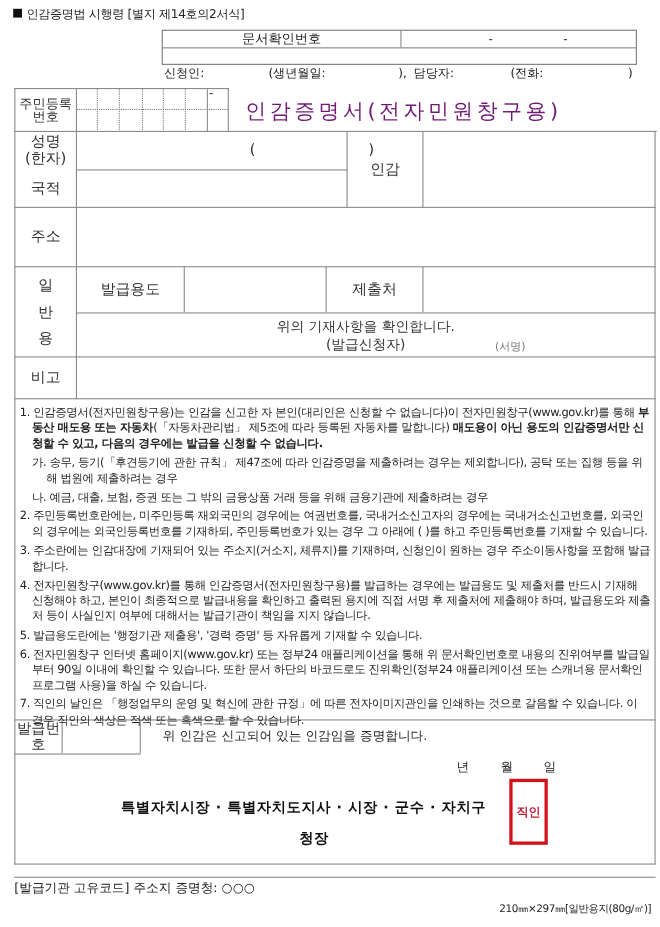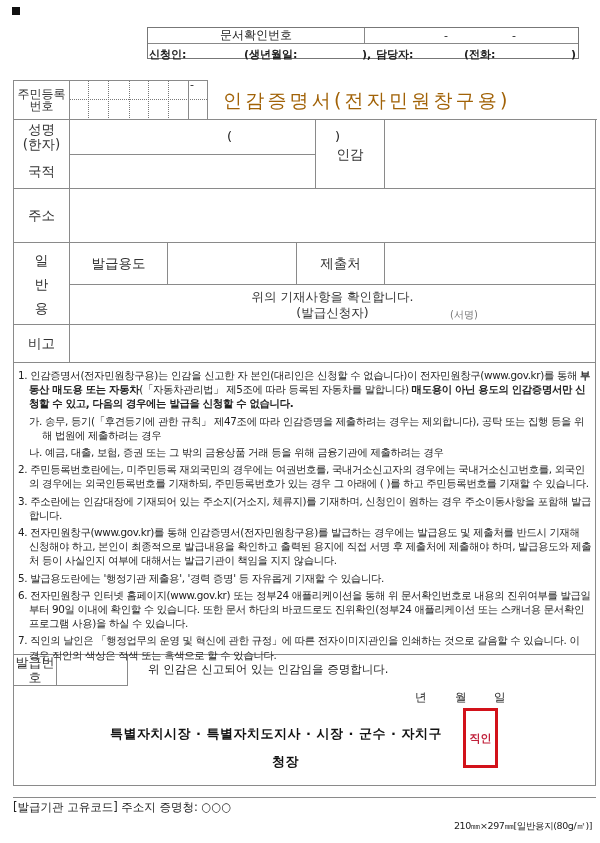--- a/index.html
+++ b/index.html
@@ -9,51 +9,51 @@
   .abs { position: absolute; }
   .form-ref { left: 12px; top: 5px; font-size: 11px; color: #222; white-space: nowrap; letter-spacing: -0.3px; }
   .form-ref .sq { display: inline-block; width: 8px; height: 8px; background: #111; margin-right: 4px; vertical-align: 0px; }
 
   
   .verify { left: 147px; top: 27px; width: 432px; height: 32px; border: 1.5px solid #777; }
   .verify .r1 { position: absolute; left: 0; top: 0; width: 100%; height: 16px; border-bottom: 1px solid #888; display: flex; }
   .verify .r1 .c1 { width: 217px; border-right: 1px solid #888; font-size: 12px; text-align: center; line-height: 15px; }
   .verify .r1 .c2 { flex: 1; font-size: 11px; line-height: 15px; position: relative; }
   .verify .r2 { position: absolute; left: 0; top: 16px; width: 100%; height: 14px; font-size: 11px; line-height: 13px; white-space: nowrap; }
-  .verify .r2 span { position: absolute; top: 4px; font-weight: bold; }
+  .verify .r2 span { position: absolute; top: 16px; }
   .line-h { position: absolute; height: 0; border-top: 1.5px solid #8a8a8a; }
   .line-v { position: absolute; width: 0; border-left: 1.5px solid #8a8a8a; }
   .thin-h { position: absolute; height: 0; border-top: 1px solid #8a8a8a; }
   .thin-v { position: absolute; width: 0; border-left: 1px solid #8a8a8a; }
   .dot-h { position: absolute; height: 0; border-top: 1px dotted #777; }
   .dot-v { position: absolute; width: 0; border-left: 1px dotted #777; }
 
   .lbl { position: absolute; font-size: 13.5px; color: #333; text-align: center; display: flex; align-items: center; justify-content: center; line-height: 15px; }
-  .title { position: absolute; font-size: 19px; letter-spacing: 3.2px; color: #a16207; white-space: nowrap; }
+  .title { position: absolute; font-size: 19px; letter-spacing: 3.2px; color: #701a75; white-space: nowrap; }
 
   .notes { position: absolute; left: 18px; top: 368px; width: 574px; font-size: 10.4px; line-height: 14.2px; color: #222; letter-spacing: -0.35px; }
   .notes .item { margin-bottom: 3px; padding-left: 11px; text-indent: -11px; }
   .notes .sub { padding-left: 24px; text-indent: -13px; margin-bottom: 3px; }
   .notes b { font-weight: bold; }
 
   .cert-text { position: absolute; font-size: 11.5px; color: #222; white-space: nowrap; }
   .date { position: absolute; font-size: 11.5px; color: #222; white-space: nowrap; }
   .issuer { position: absolute; font-size: 13px; font-weight: bold; color: #111; white-space: nowrap; letter-spacing: 0.5px; }
   .stamp { position: absolute; left: 463px; top: 708px; width: 35px; height: 60px; border: 3px solid #d2121a; display: flex; align-items: center; justify-content: center; }
   .stamp span { font-size: 11px; color: #c0203a; font-weight: bold; }
 
   .footer-line { position: absolute; left: 13px; top: 797px; width: 583px; border-top: 1.5px solid #8a8a8a; }
   .footer-left { position: absolute; left: 13px; top: 800px; font-size: 11.5px; color: #222; white-space: nowrap; }
   .footer-right { position: absolute; right: 8px; top: 820px; font-size: 9.5px; color: #222; white-space: nowrap; letter-spacing: -0.4px; }
 </style>
 </head>
 <body>
 
 <div class="abs form-ref">
-  <span class="sq"></span>
+  <span class="sq"></span><span>인감증명법 시행령 [별지 제14호의2서식]</span>
 </div>
 
 <div class="abs verify">
   <div class="r1">
     <div class="c1">문서확인번호</div>
     <div class="c2">
       <span style="position:absolute;left:79px;top:0;">-</span>
       <span style="position:absolute;left:147px;top:0;">-</span>
     </div>
   </div>

